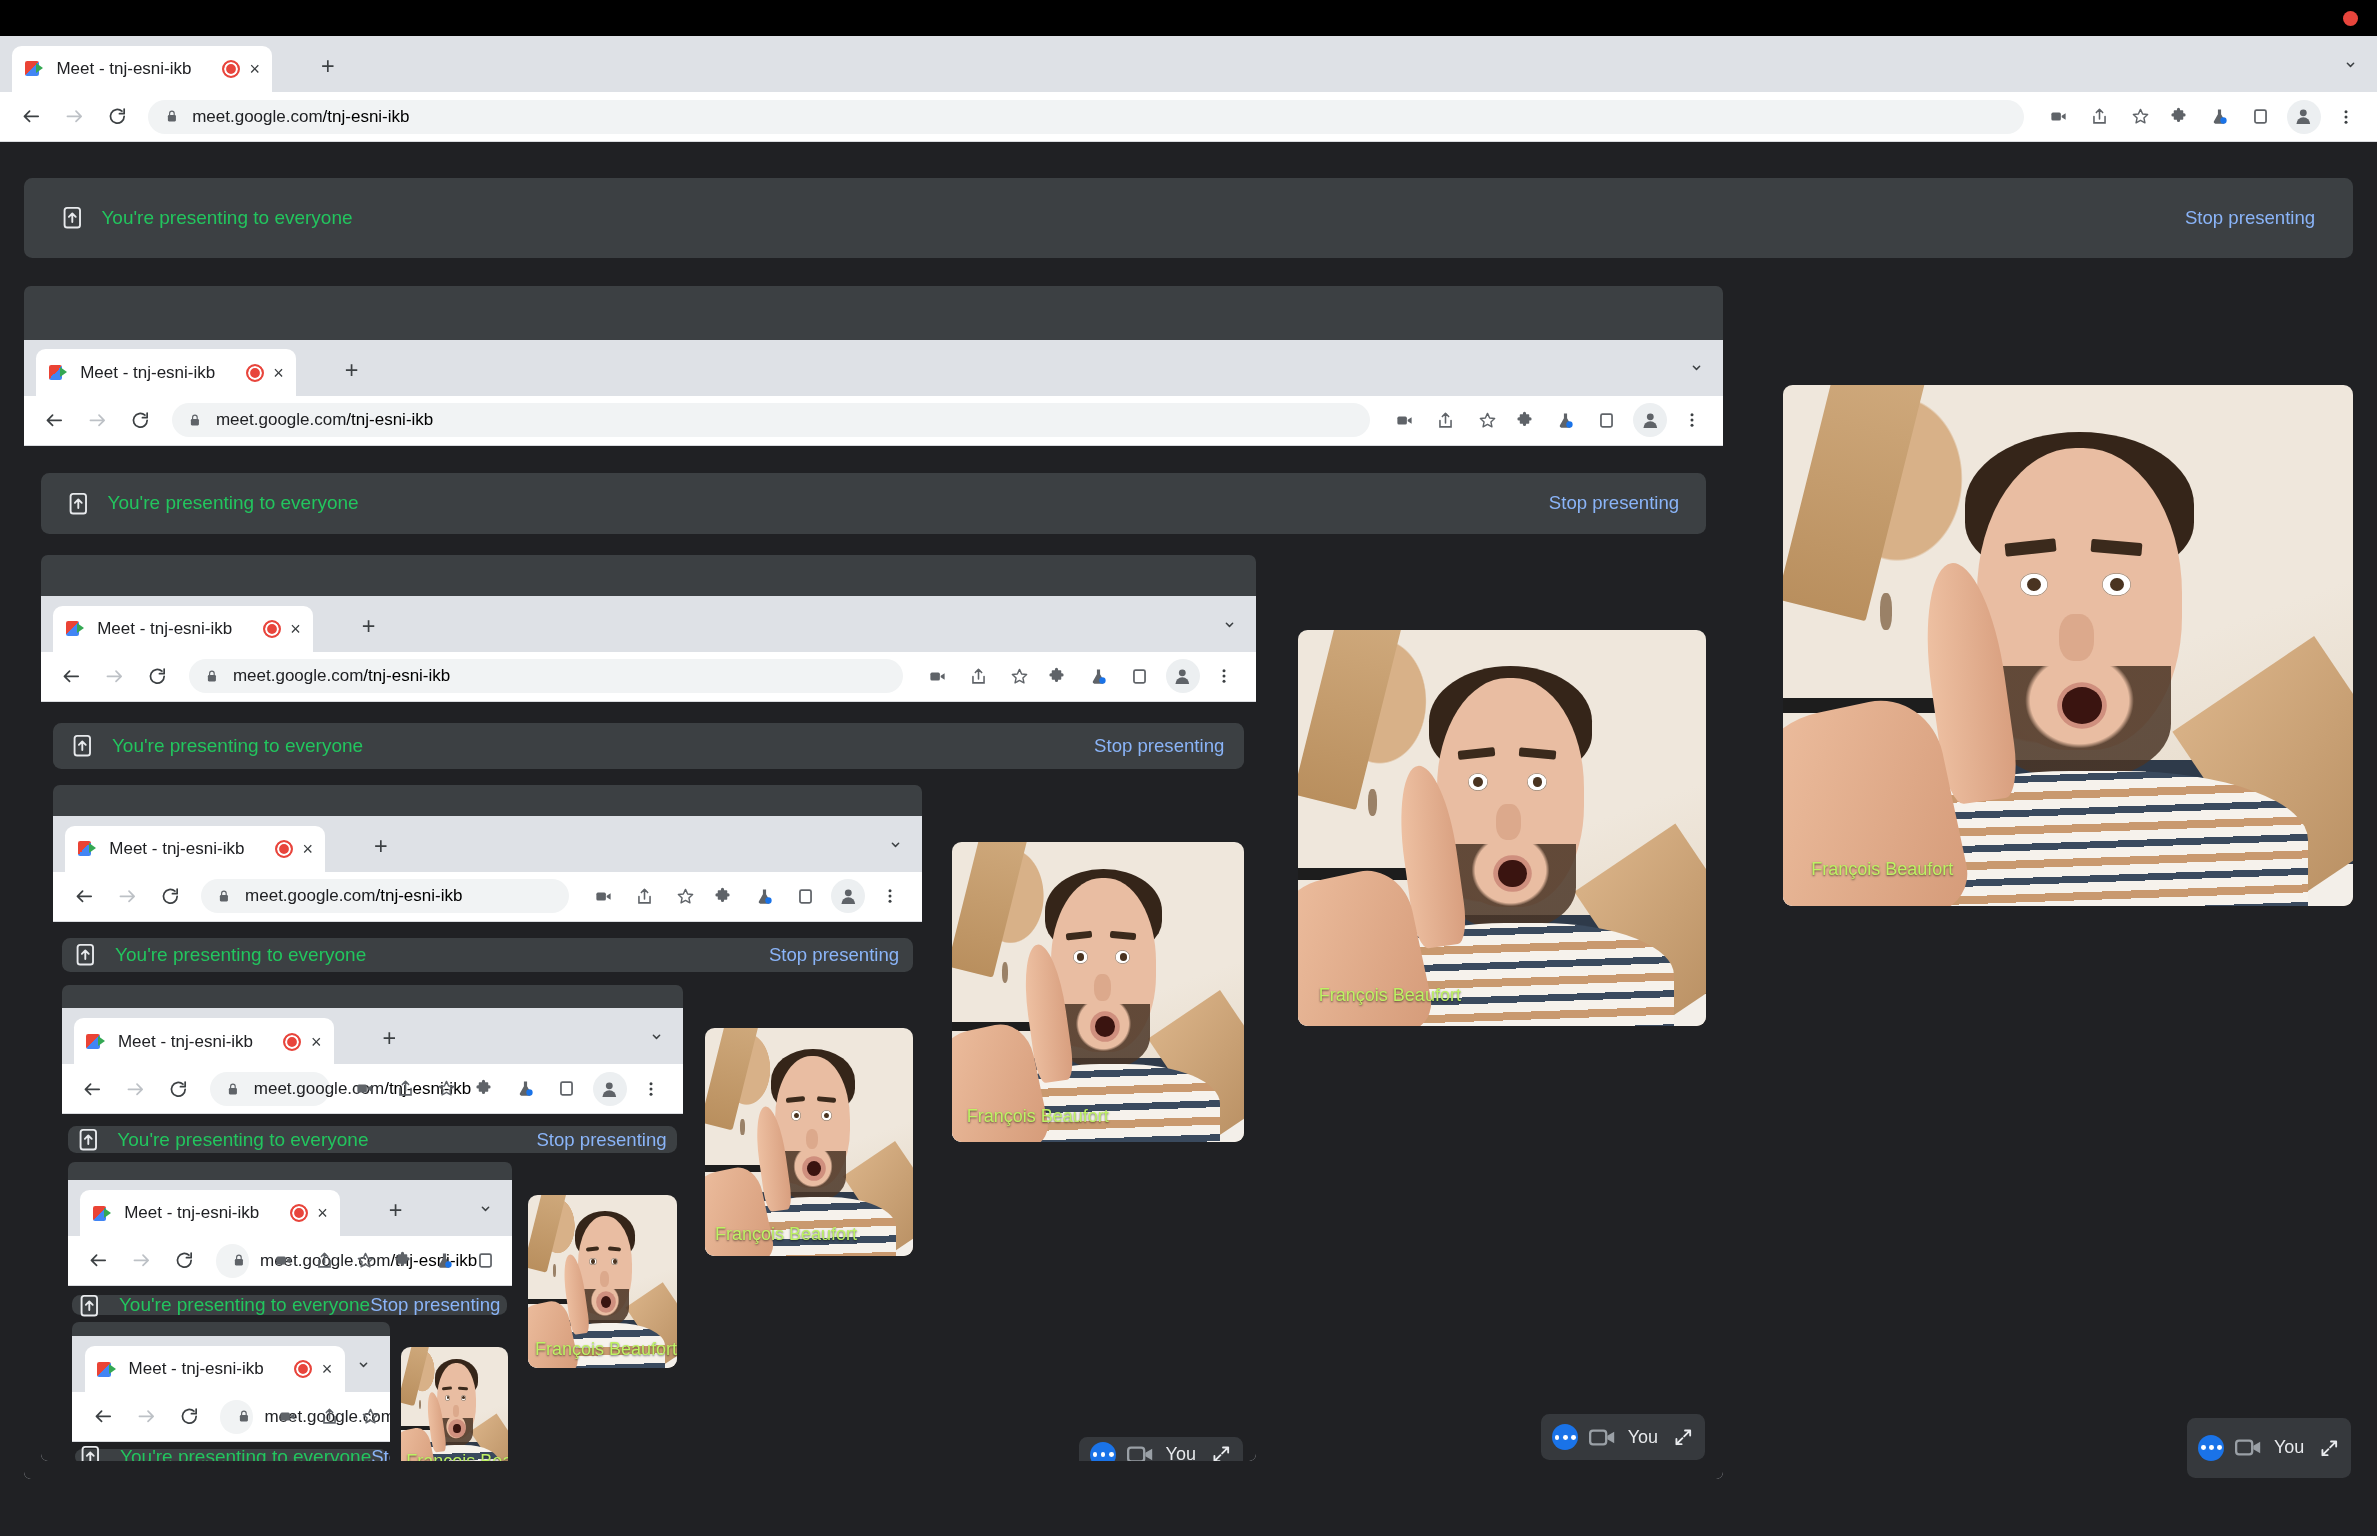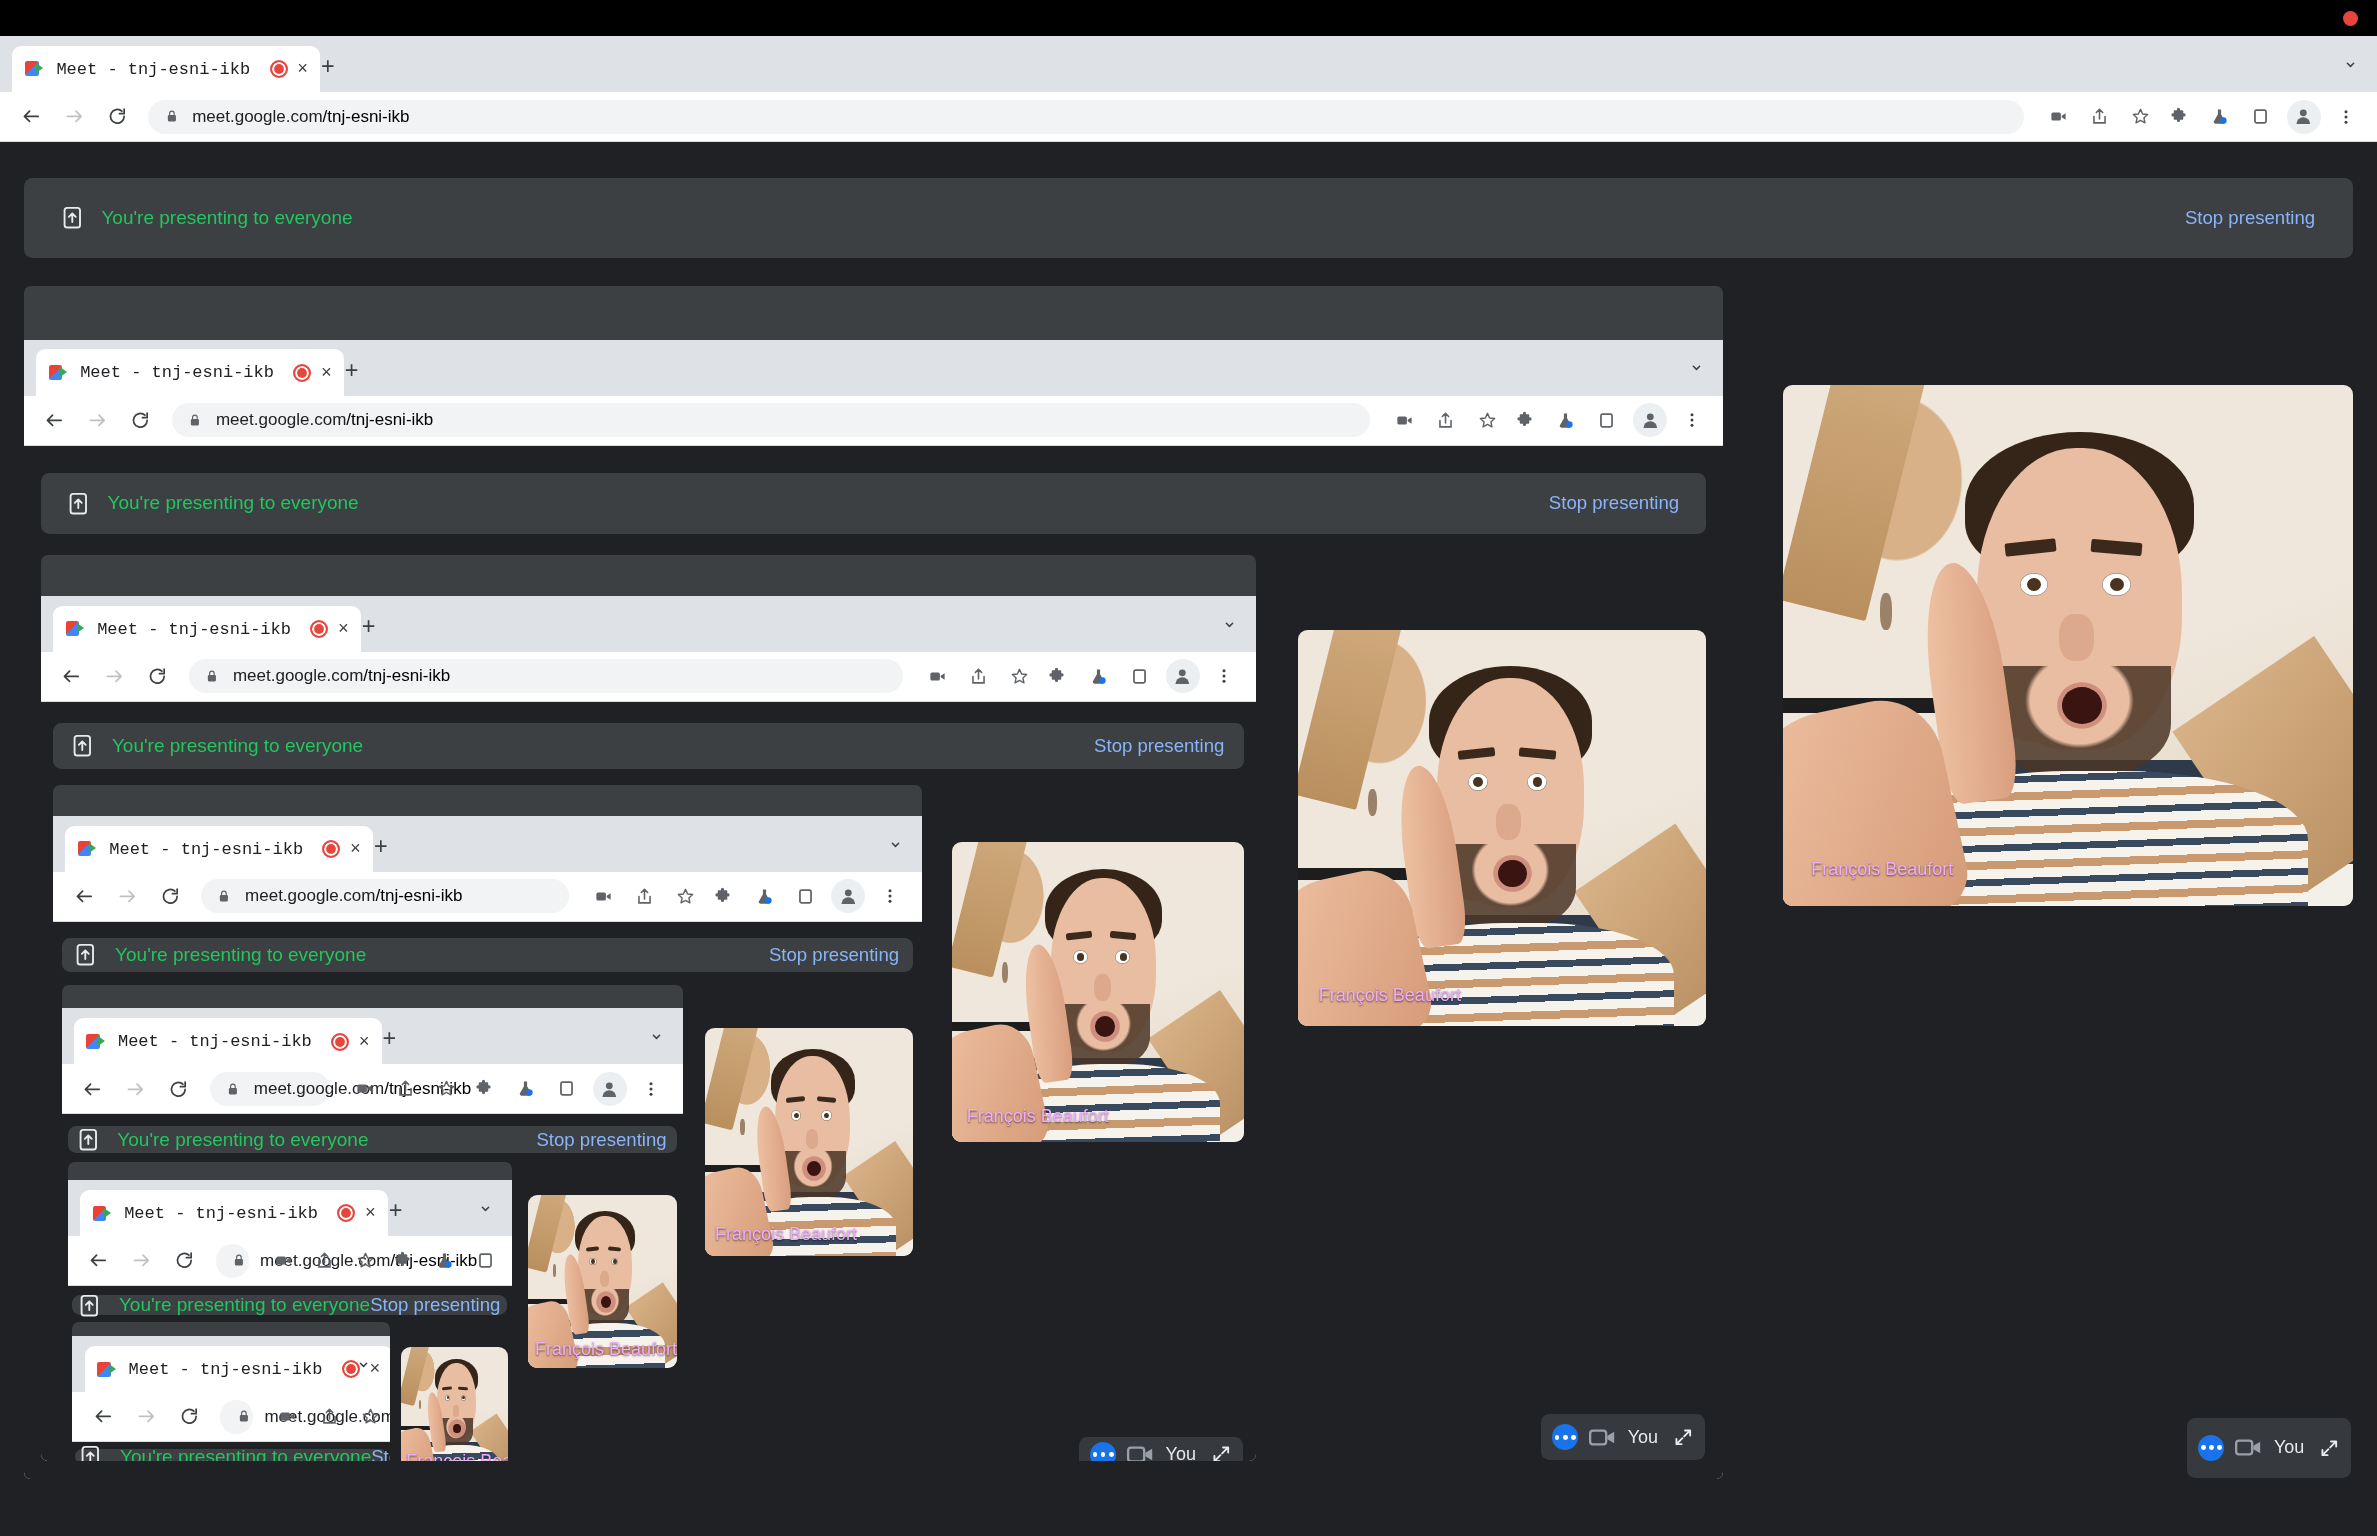--- a/index.html
+++ b/index.html
@@ -26,26 +26,25 @@
     position: absolute; left: 0; top: 36px;
     width: 2377px; height: 1501px;
     background: #dee1e6;
   }
   .tabstrip {
     position: relative; height: 56px; width: 100%;
     background: #dee1e6;
   }
   .tab {
     position: absolute; left: 12.4px; top: 9.6px;
-    height: 47px; width: 308px;
+    height: 47px; width: 260px;
     background: #fff;
     border-radius: 9.6px 9.6px 0 0;
     display: flex; align-items: center;
     padding: 0 12.4px;
-    font-family: Liberation Mono, monospace;
   }
   .tab-favicon {
     width: 20.6px; height: 18px; position: relative; flex: none;
     margin-right: 11px;
   }
   .tab-favicon .fv-body {
     position: absolute; left: 0; top: 1.4px; width: 13.8px; height: 15px;
     background: linear-gradient(135deg,#ea4335 0 50%, #4285f4 50% 100%);
     border-radius: 2.1px;
   }
@@ -159,21 +158,21 @@
     border-radius: 9.6px;
     overflow: hidden;
     background: #3c4043;
   }
   .tile-main {
     right: 1.0%; top: 16.2%;
     width: 24.0%; height: 34.7%;
   }
   .tile-name {
     position: absolute; left: 5%; bottom: 5%;
-    font-size: 18px; color: #f0abfc;
+    font-size: 18px; color: #bef264;
     text-shadow: 0 0.7px 2.1px rgba(0,0,0,.6);
     white-space: nowrap;
   }
 
   
   .you-pill {
     position: absolute; right: 1.1%; bottom: 11.0%;
     height: 4.0%;
     background: #3c4043cc;
     border-radius: 8.3px;

